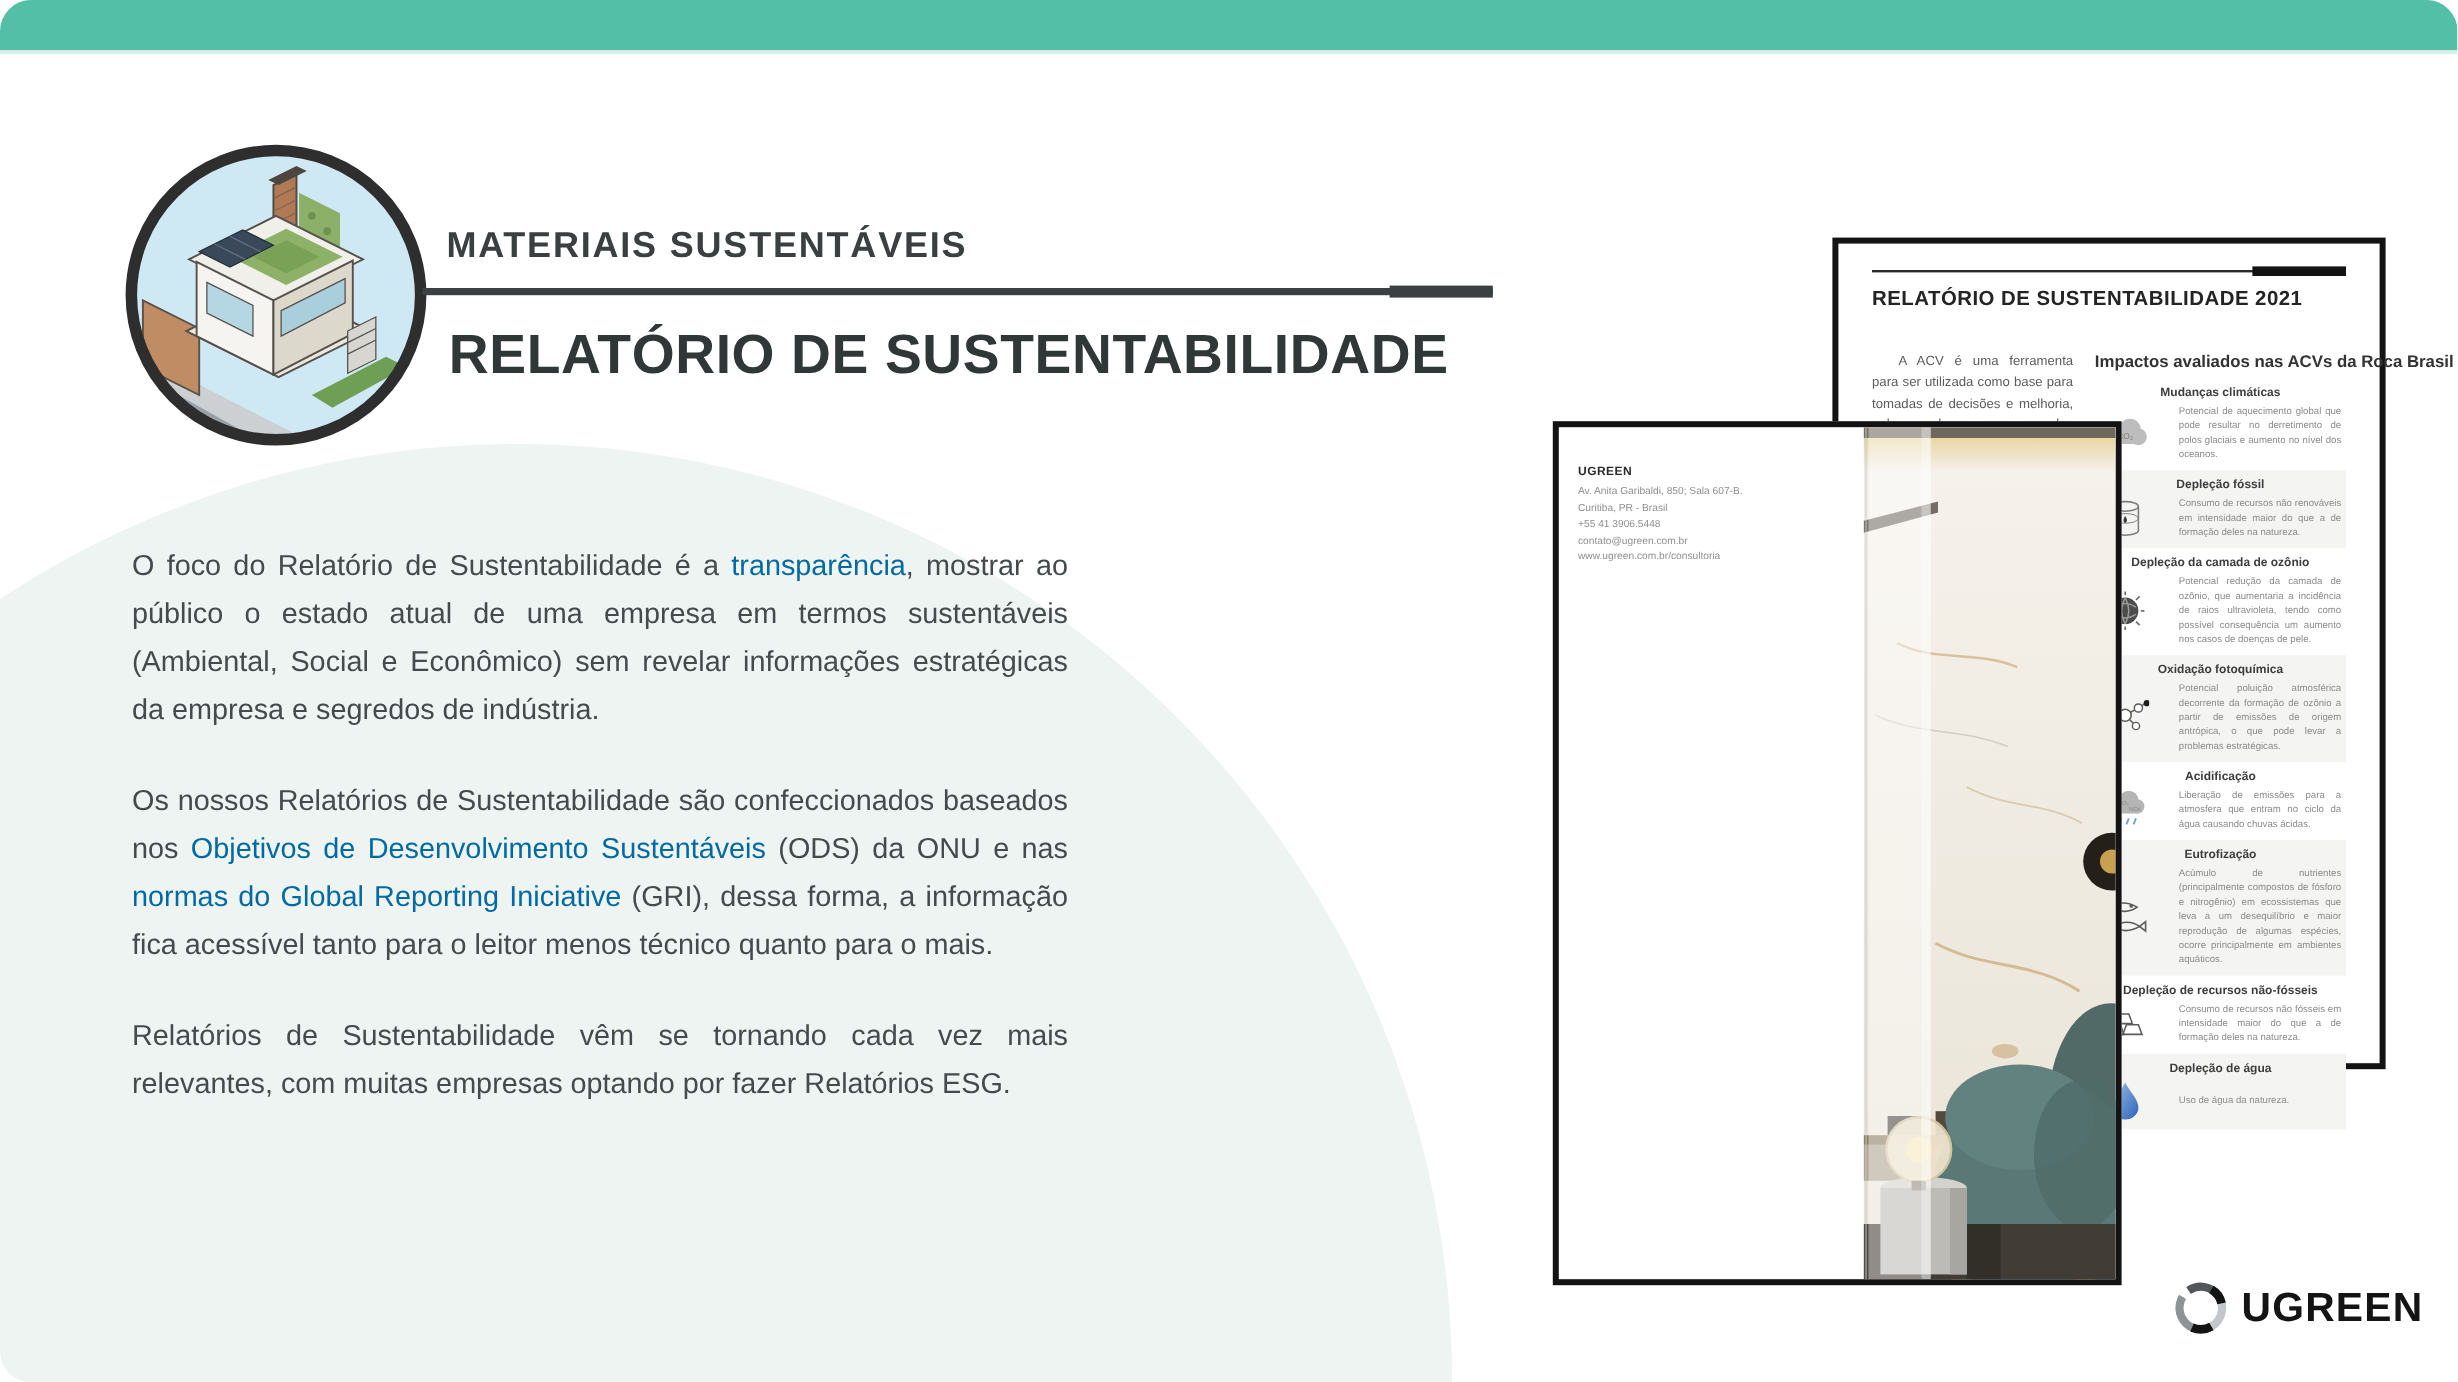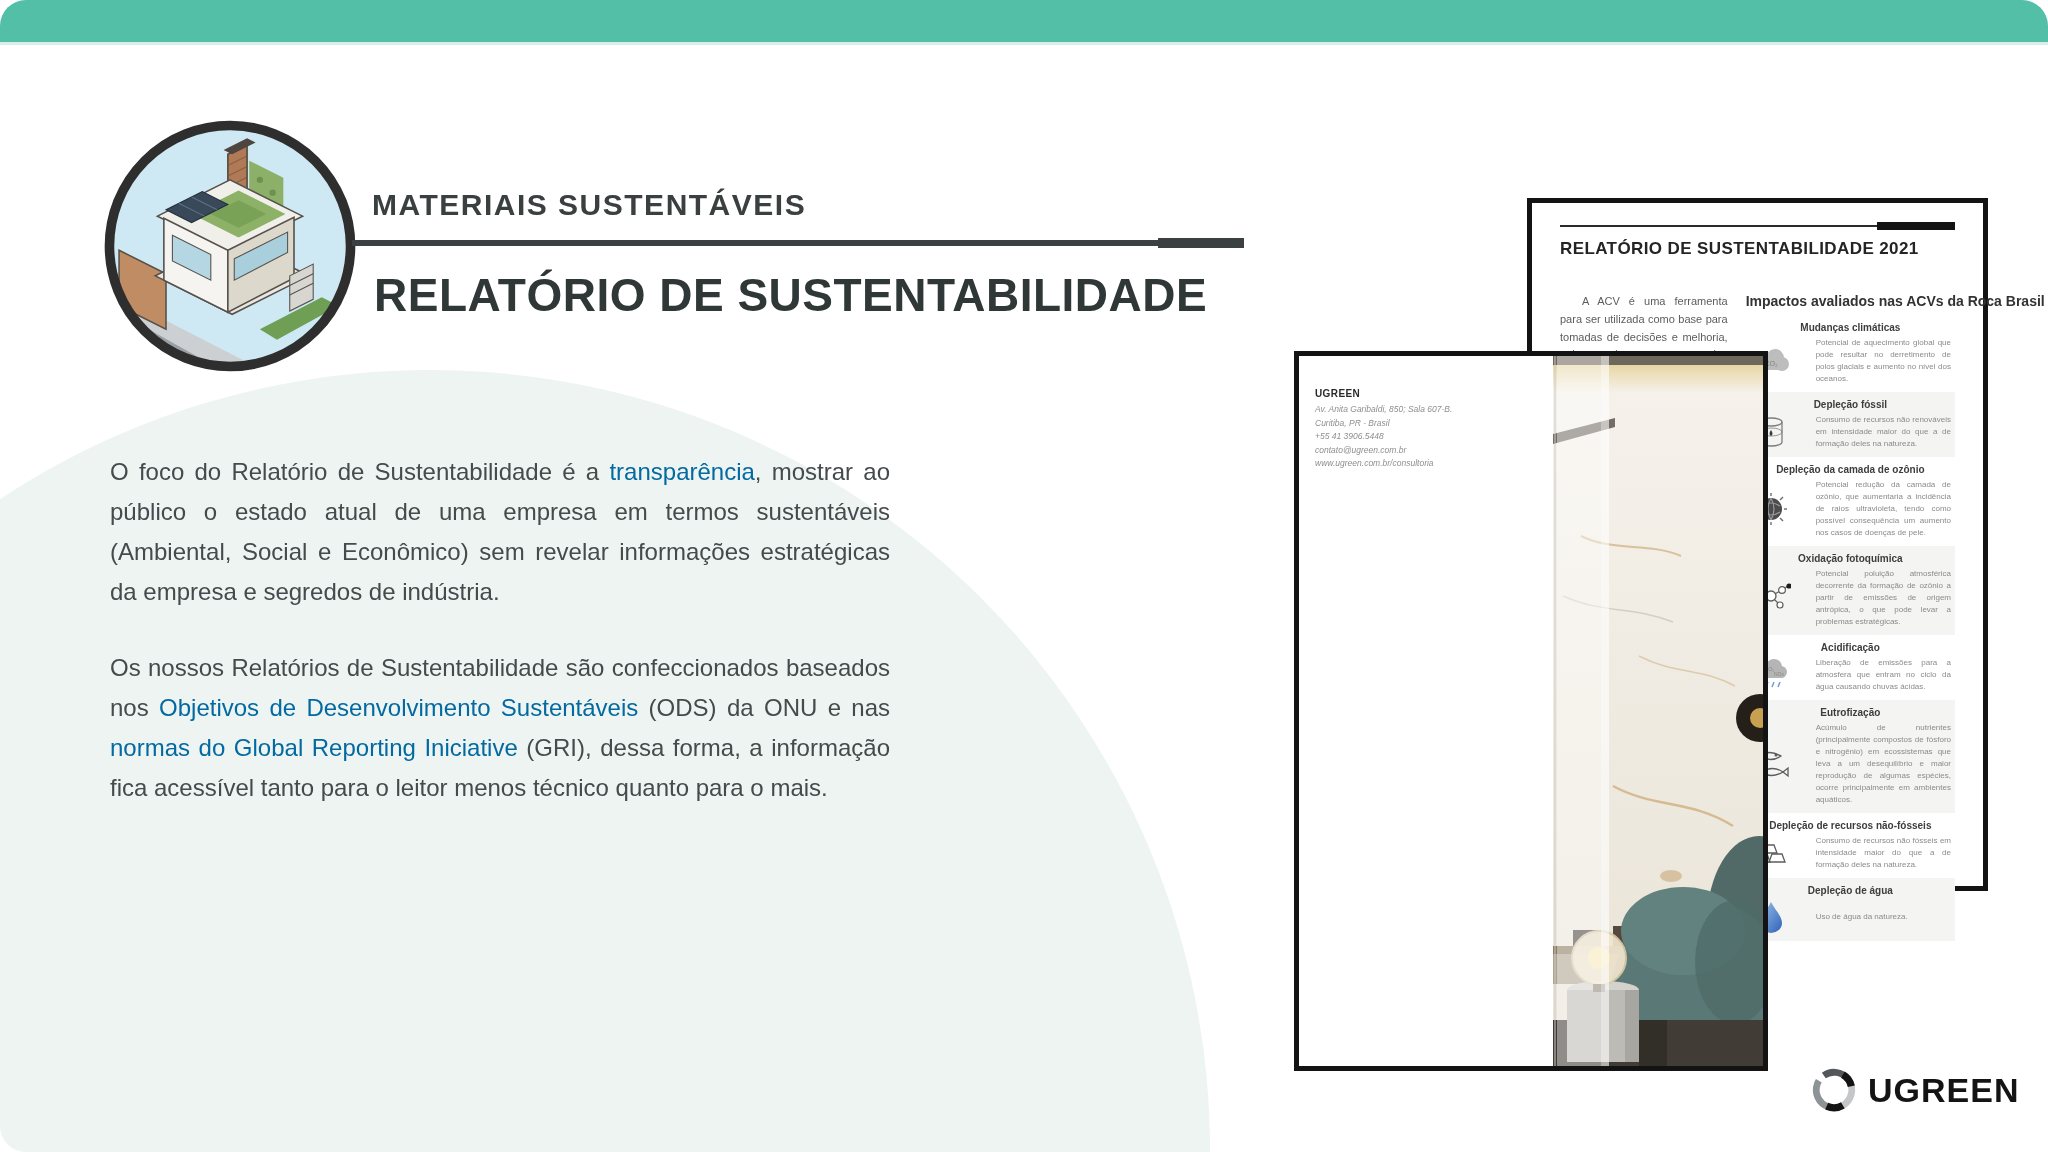--- a/index.html
+++ b/index.html
@@ -44,21 +44,21 @@
   .imp{padding:5px 4px 7px 4px;}
   .imp.alt{background:#f4f4f3;}
   .imp-title{font-size:10px;font-weight:700;color:#3d3d3d;text-align:center;margin:2px 0 4px 0;}
   .imp-row{display:flex;gap:24px;align-items:center;}
   .imp-icon{flex:0 0 42px;display:flex;justify-content:center;}
   .imp-text{font-size:8px;line-height:1.5;color:#8b8b8b;text-align:justify;}
 
   
   .addr{position:absolute;left:16px;top:32px;z-index:2;}
   .addr-company{font-size:10px;font-weight:800;color:#2a2a2a;letter-spacing:0.4px;margin-bottom:4px;}
-  .addr-line{font-size:8.5px;line-height:1.6;color:#8f8f8f;font-style:italic;}
+  .addr-line{font-size:8.5px;line-height:1.6;color:#8f8f8f;}
   .cover-title{position:absolute;left:16px;top:396px;z-index:2;}
   .cover-title-1{font-size:42px;font-weight:800;color:#141414;letter-spacing:0.5px;}
   .cover-title-2{font-size:26px;font-weight:800;color:#141414;margin-top:4px;}
   .photo{position:absolute;right:0;top:0;width:210px;height:710px;z-index:1;}
 
   
   .brand{position:absolute;left:1810px;top:1066px;display:flex;align-items:center;gap:10px;z-index:2;}
   .brand-name{font-size:34px;font-weight:800;color:#141414;letter-spacing:1px;}
 </style>
 </head>
@@ -114,20 +114,21 @@
 
   <div class="kicker">MATERIAIS SUSTENTÁVEIS</div>
   <div class="rule">
     <span class="rule-cap"></span>
   </div>
   <h1 class="title">RELATÓRIO DE SUSTENTABILIDADE</h1>
 
   <div class="body">
     <p><span>O foco do Relatório de Sustentabilidade é a </span><span class="hl">transparência</span><span>, mostrar ao público o estado atual de uma empresa em termos sustentáveis (Ambiental, Social e Econômico) sem revelar informações estratégicas da empresa e segredos de indústria.</span></p>
     <p><span>Os nossos Relatórios de Sustentabilidade são confeccionados baseados nos </span><span class="hl">Objetivos de Desenvolvimento Sustentáveis</span><span> (ODS) da ONU e nas </span><span class="hl">normas do Global Reporting Iniciative</span><span> (GRI), dessa forma, a informação fica acessível tanto para o leitor menos técnico quanto para o mais.</span></p>
+    <p><span>Relatórios de Sustentabilidade vêm se tornando cada vez mais relevantes, com muitas empresas optando por fazer Relatórios ESG.</span></p>
   </div>
 
   <div class="doc doc-back">
     <div class="bd-rule">
       <span class="bd-rule-cap"></span>
     </div>
     <div class="bd-title">RELATÓRIO DE SUSTENTABILIDADE 2021</div>
     <div class="bd-cols">
       <div class="bd-left">A ACV é uma ferramenta para ser utilizada como base para tomadas de decisões e melhoria, nela, pode-se ver gargalos ambientais - os pontos</div>
       <div class="bd-right">

